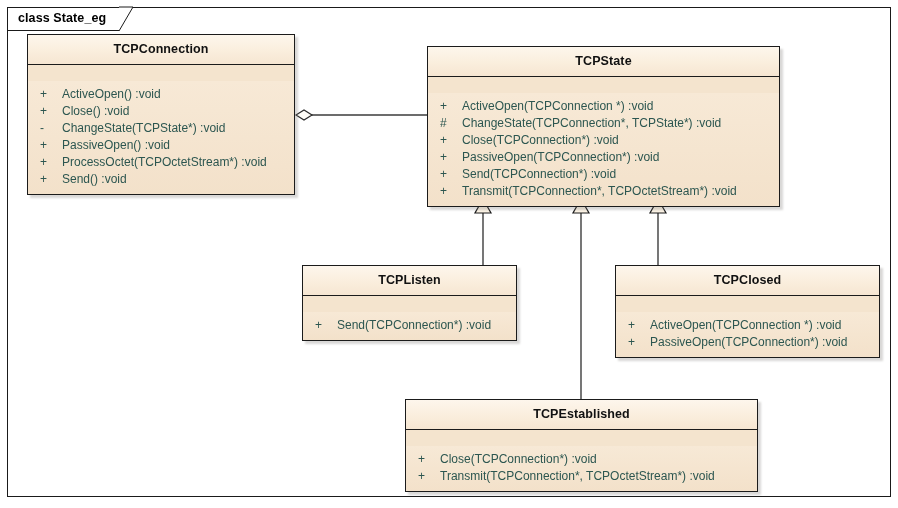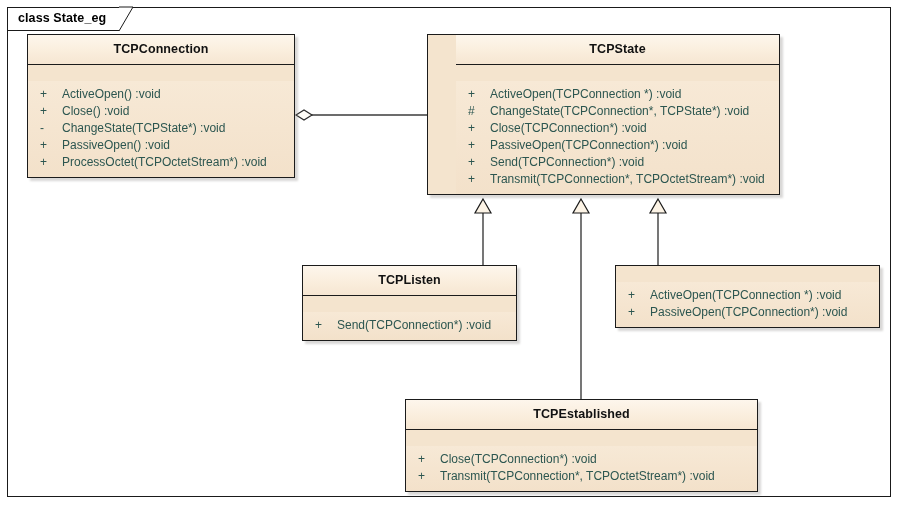--- a/index.html
+++ b/index.html
@@ -179,43 +179,45 @@
   </svg>
 
   <div class="uml-class" style="left:27px; top:34px; width:268px;">
     <div class="uml-header">TCPConnection</div>
     <div class="uml-body">
       <span class="uml-op"><span class="uml-vis">+</span><span>ActiveOpen()  :void</span></span>
       <span class="uml-op"><span class="uml-vis">+</span><span>Close()  :void</span></span>
       <span class="uml-op"><span class="uml-vis">-</span><span>ChangeState(TCPState*)  :void</span></span>
       <span class="uml-op"><span class="uml-vis">+</span><span>PassiveOpen()  :void</span></span>
       <span class="uml-op"><span class="uml-vis">+</span><span>ProcessOctet(TCPOctetStream*)  :void</span></span>
-    </div>
-  </div>
-
-  <div class="uml-class" style="left:427px; top:34px; width:353px;padding-left:28px;">
+      <span class="uml-op"><span class="uml-vis">+</span><span>Send()  :void</span></span>
+    </div>
+  </div>
+
+  <div class="uml-class" style="left:427px; top:46px; width:353px;">
     <div class="uml-header">TCPState</div>
     <div class="uml-body">
       <span class="uml-op"><span class="uml-vis">+</span><span>ActiveOpen(TCPConnection *)  :void</span></span>
       <span class="uml-op"><span class="uml-vis">#</span><span>ChangeState(TCPConnection*, TCPState*)  :void</span></span>
       <span class="uml-op"><span class="uml-vis">+</span><span>Close(TCPConnection*)  :void</span></span>
       <span class="uml-op"><span class="uml-vis">+</span><span>PassiveOpen(TCPConnection*)  :void</span></span>
       <span class="uml-op"><span class="uml-vis">+</span><span>Send(TCPConnection*)  :void</span></span>
       <span class="uml-op"><span class="uml-vis">+</span><span>Transmit(TCPConnection*, TCPOctetStream*)  :void</span></span>
     </div>
   </div>
 
   <div class="uml-class" style="left:302px; top:265px; width:215px;">
     <div class="uml-header">TCPListen</div>
     <div class="uml-body">
       <span class="uml-op"><span class="uml-vis">+</span><span>Send(TCPConnection*)  :void</span></span>
     </div>
   </div>
 
   <div class="uml-class" style="left:615px; top:265px; width:265px;">
+    <div class="uml-header">TCPClosed</div>
     <div class="uml-body">
       <span class="uml-op"><span class="uml-vis">+</span><span>ActiveOpen(TCPConnection *)  :void</span></span>
       <span class="uml-op"><span class="uml-vis">+</span><span>PassiveOpen(TCPConnection*)  :void</span></span>
     </div>
   </div>
 
   <div class="uml-class" style="left:405px; top:399px; width:353px;">
     <div class="uml-header">TCPEstablished</div>
     <div class="uml-body">
       <span class="uml-op"><span class="uml-vis">+</span><span>Close(TCPConnection*)  :void</span></span>

